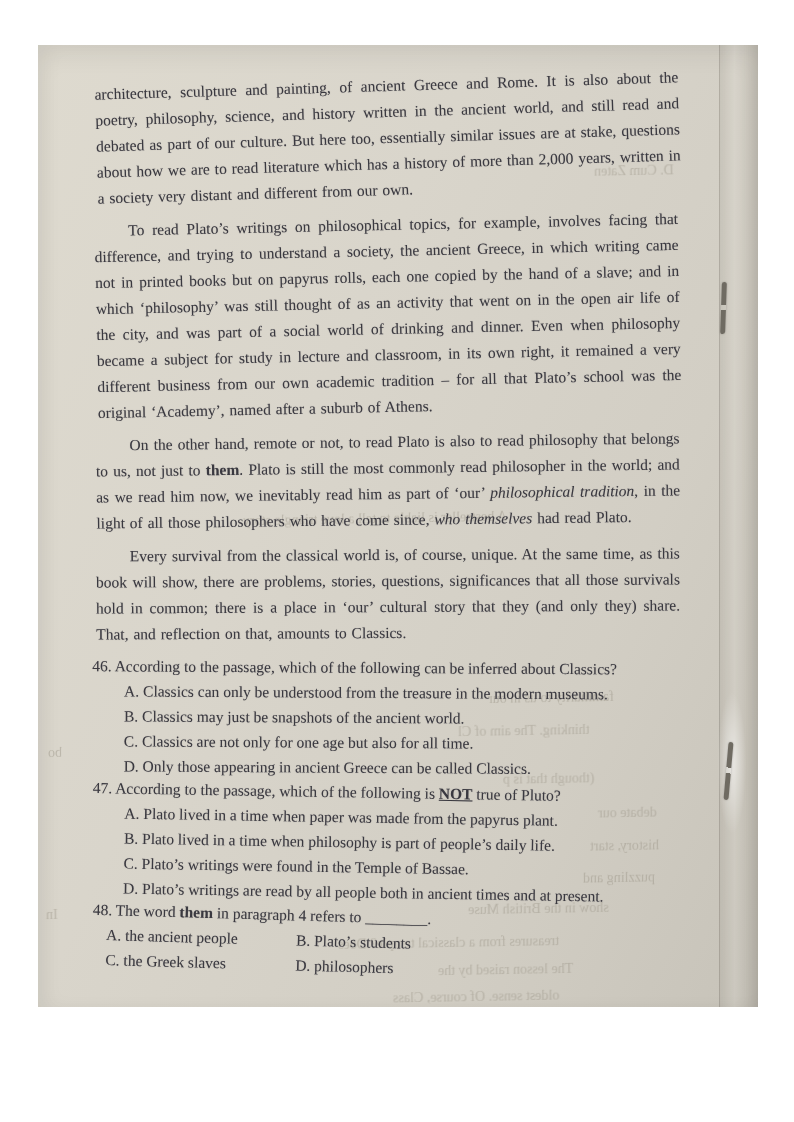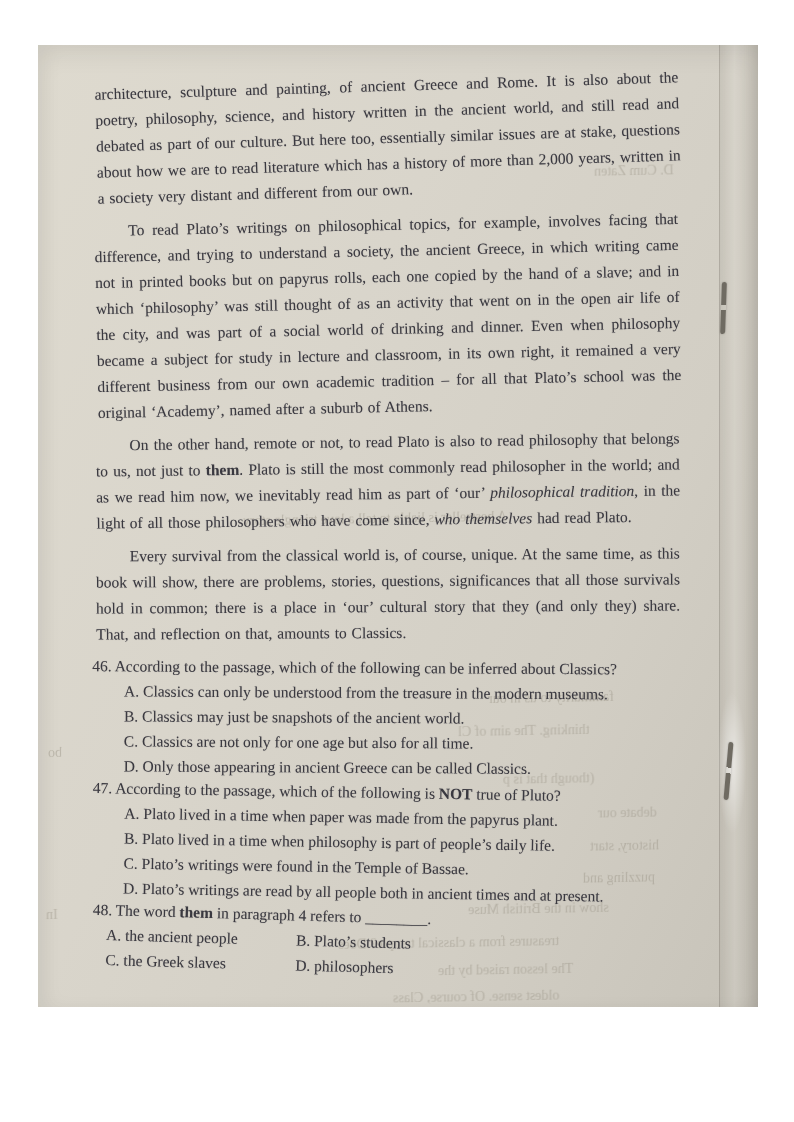--- a/index.html
+++ b/index.html
@@ -74,21 +74,21 @@
         <p class="q-header"><span>46. According to the passage, which of the following can be inferred about Classics?</span></p>
         <div class="opts">
           <span class="opt">A. Classics can only be understood from the treasure in the modern museums.</span>
           <span class="opt">B. Classics may just be snapshots of the ancient world.</span>
           <span class="opt">C. Classics are not only for one age but also for all time.</span>
           <span class="opt">D. Only those appearing in ancient Greece can be called Classics.</span>
         </div>
       </div>
 
       <div class="question rot-f">
-        <p class="q-header"><span>47. According to the passage, which of the following is </span><span style="font-weight: bold;">NOT</span><span> true of Pluto?</span></p>
+        <p class="q-header"><span>47. According to the passage, which of the following is </span><span style="font-weight: bold; text-decoration: underline;">NOT</span><span> true of Pluto?</span></p>
         <div class="opts">
           <span class="opt">A. Plato lived in a time when paper was made from the papyrus plant.</span>
           <span class="opt">B. Plato lived in a time when philosophy is part of people’s daily life.</span>
           <span class="opt">C. Plato’s writings were found in the Temple of Bassae.</span>
           <span class="opt">D. Plato’s writings are read by all people both in ancient times and at present.</span>
         </div>
       </div>
 
       <div class="question rot-g">
         <p class="q-header"><span>48. The word </span><span style="font-weight: bold;">them</span><span> in paragraph 4 refers to ________.</span></p>

